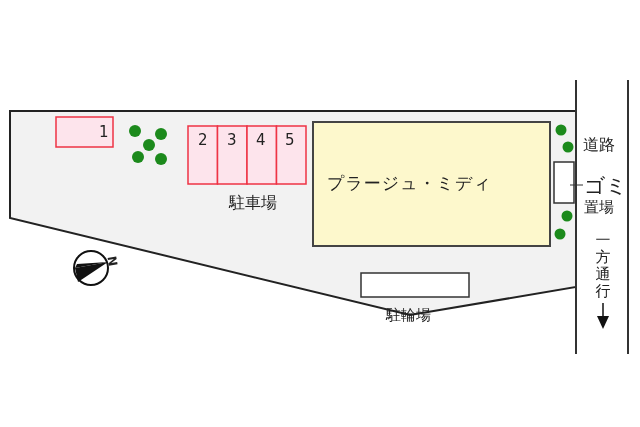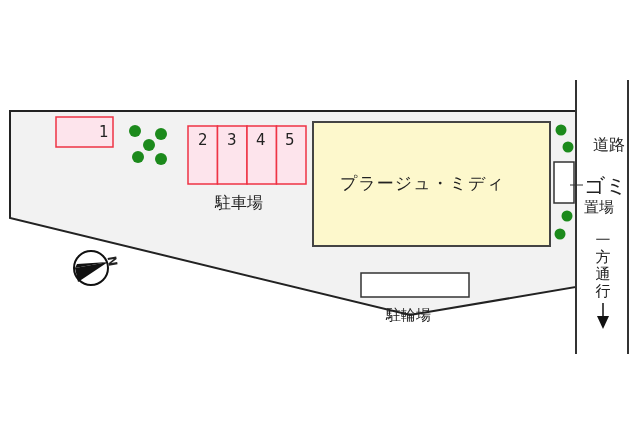--- a/index.html
+++ b/index.html
@@ -57,24 +57,24 @@
   <line x1="603" y1="303" x2="603" y2="318" stroke="#111" stroke-width="1.5"></line>
   <polygon points="597,316 609,316 603,329" fill="#111"></polygon>
 </svg>
 
 <span class="stall-num" style="left:99px; top:123px;">1</span>
 <span class="stall-num" style="left:198px; top:131px;">2</span>
 <span class="stall-num" style="left:227px; top:131px;">3</span>
 <span class="stall-num" style="left:256px; top:131px;">4</span>
 <span class="stall-num" style="left:285px; top:131px;">5</span>
 
-<span class="lbl" style="left:215px; top:195px; font-size:16px;">駐車場</span>
-<span class="lbl" style="left:340px; top:175px; font-size:17px; letter-spacing:1px;font-family:Liberation Serif, serif;">プラージュ・ミディ</span>
+<span class="lbl" style="left:229px; top:195px; font-size:16px;">駐車場</span>
+<span class="lbl" style="left:327px; top:175px; font-size:17px; letter-spacing:1px;font-family:Liberation Serif, serif;">プラージュ・ミディ</span>
 <span class="lbl" style="left:386px; top:278px; font-size:15px;margin-top:30px;">駐輪場</span>
-<span class="lbl" style="left:583px; top:137px; font-size:16px;margin-left:10px;">道路</span>
+<span class="lbl" style="left:583px; top:137px; font-size:16px;">道路</span>
 <span class="lbl" style="left:584px; top:176px; font-size:21px;">ゴミ</span>
 <span class="lbl" style="left:584px; top:200px; font-size:15px;">置場</span>
 <span class="lbl" style="left:108px; top:255px; font-size:12px; font-weight:bold; transform:rotate(-100deg);">N</span>
 
 <div class="vert" style="left:593px; top:232px;">
   <div>一</div>
   <div>方</div>
   <div>通</div>
   <div>行</div>
 </div>

